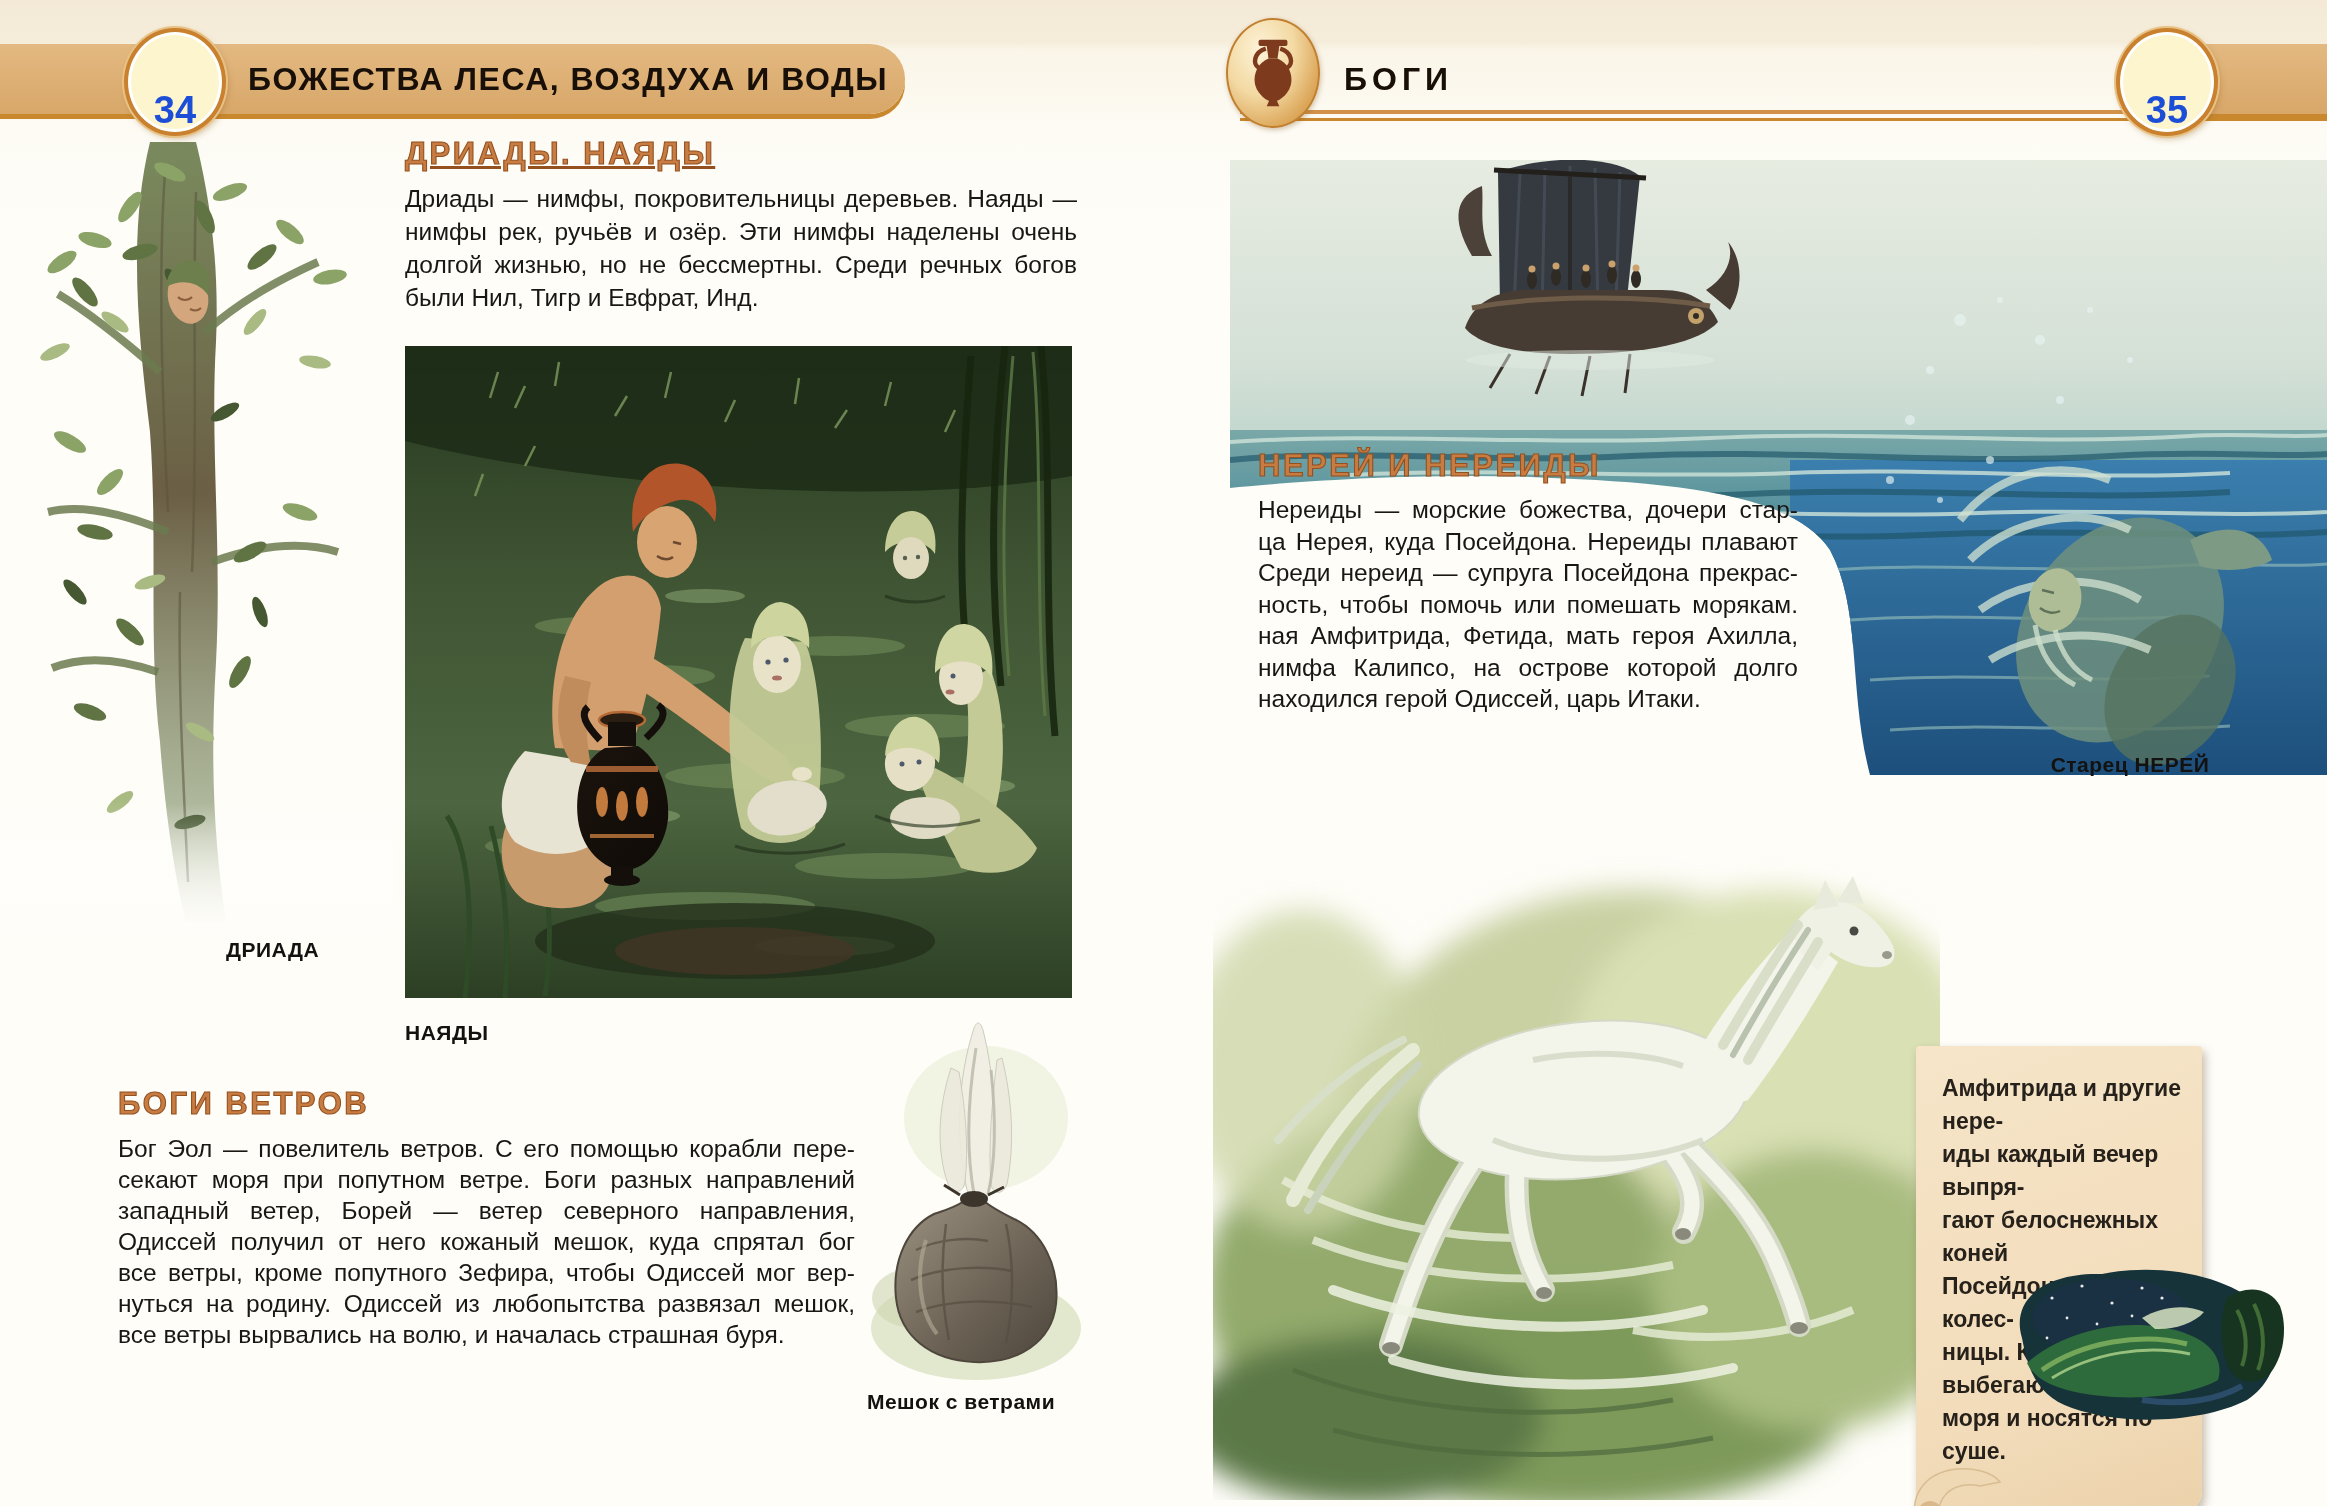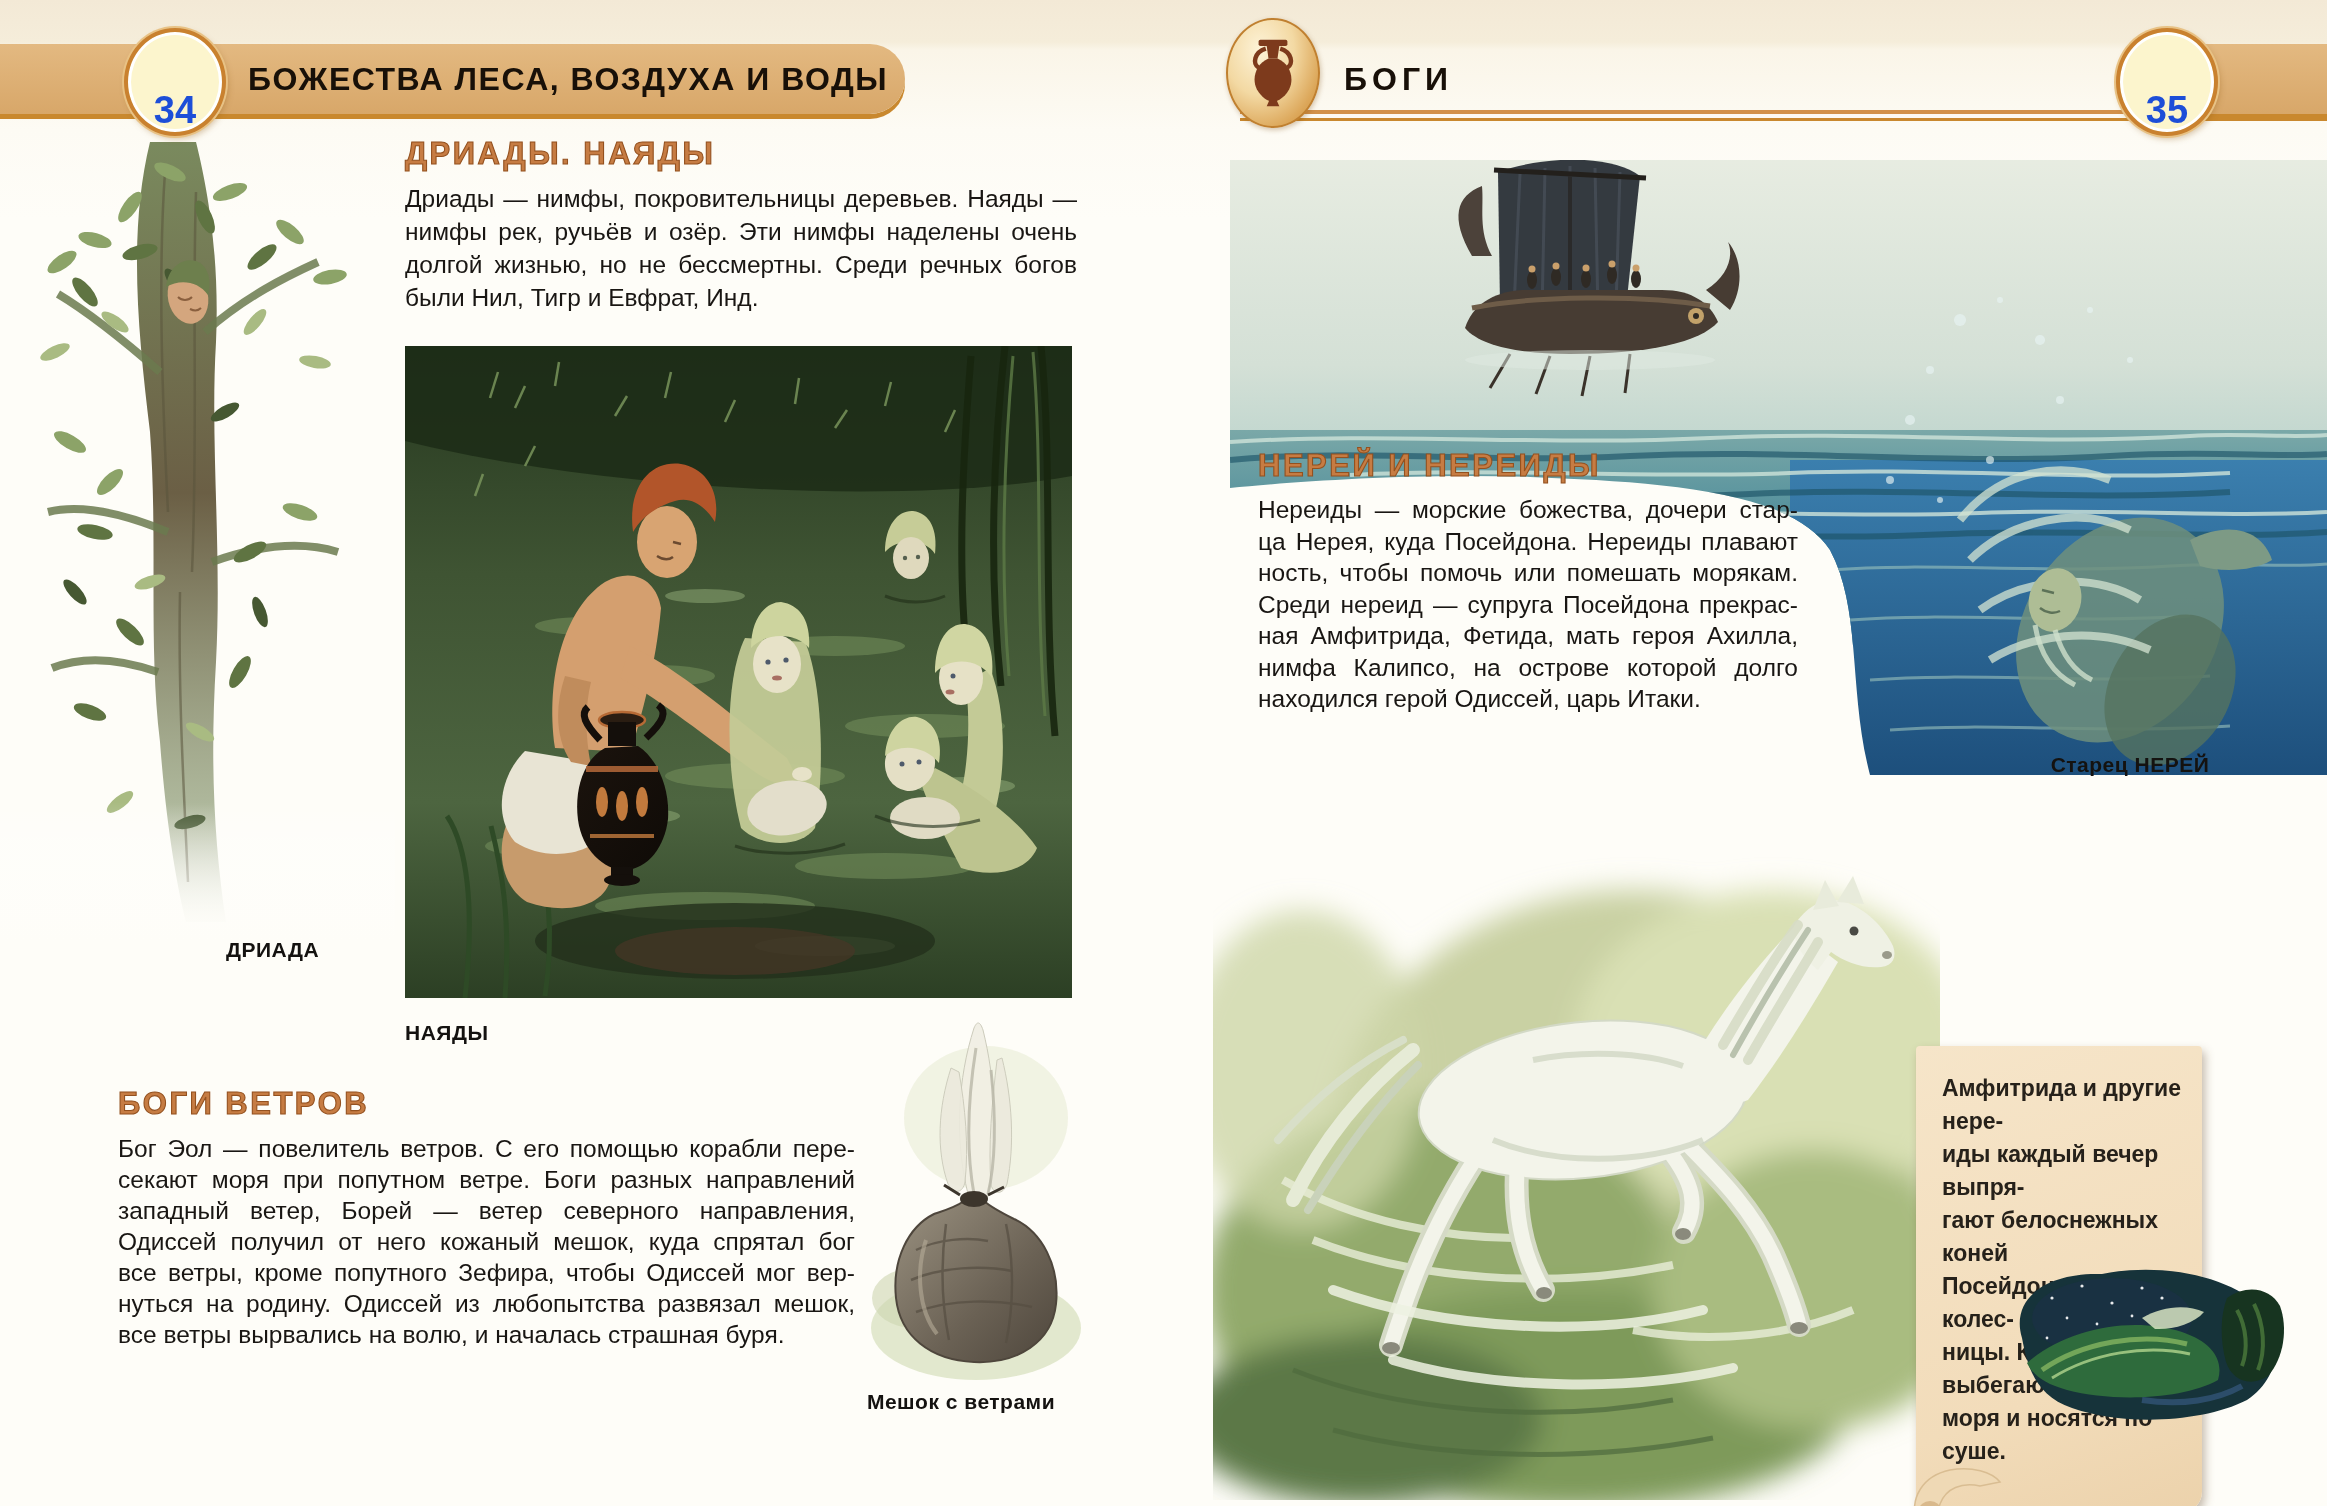--- a/index.html
+++ b/index.html
@@ -138,21 +138,21 @@
       <g transform="translate(188,185)">
         <ellipse cx="0" cy="0" rx="20" ry="27" fill="#d4a67e" transform="rotate(-12)"></ellipse>
         <path d="M-22,-10 C-20,-30 -5,-40 8,-36 C20,-32 24,-16 20,-2 C10,-16 -8,-18 -22,-10 Z" fill="#6d7f4d"></path>
         <path d="M-10,0 C-6,4 0,4 4,0 M2,12 C6,14 10,14 13,11" stroke="#8a5f3e" stroke-width="2" fill="none"></path>
       </g>
       <rect x="0" y="690" width="395" height="140" fill="url(#fadew)"></rect>
     </svg>
   </div>
   <div class="cap" style="left:180px;top:938px;width:185px;text-align:center;">ДРИАДА</div>
 
-  <div class="sec-h" style="left:405px;top:136px;">ДРИАДЫ. НАЯДЫ</div>
+  <div class="sec-h" style="left:405px;top:136px;text-decoration:underline;">ДРИАДЫ. НАЯДЫ</div>
   <div class="para" style="left:405px;top:182px;width:672px;--lh:33px;">
       <div class="tline">Дриады — нимфы, покровительницы деревьев. Наяды —</div>
       <div class="tline">нимфы рек, ручьёв и озёр. Эти нимфы наделены очень</div>
       <div class="tline">долгой жизнью, но не бессмертны. Среди речных богов</div>
       <div class="tline">были Нил, Тигр и Евфрат, Инд.</div>
     </div>
 
   <div class="abs" style="left:405px;top:346px;">
     <svg width="667" height="652" viewBox="0 0 667 652">
       <defs>
@@ -438,22 +438,22 @@
         </g>
       </g>
     </svg>
   </div>
   <div class="cap" style="left:2000px;top:753px;width:260px;text-align:center;">Старец НЕРЕЙ</div>
 
   <div class="sec-h" style="left:1258px;top:448px;">НЕРЕЙ И НЕРЕИДЫ</div>
   <div class="para" style="left:1258px;top:494px;width:540px;--lh:31.5px;">
       <div class="tline">Нереиды — морские божества, дочери стар-</div>
       <div class="tline">ца Нерея, куда Посейдона. Нереиды плавают</div>
+      <div class="tline">Среди нереид — супруга Посейдона прекрас-</div>
       <div class="tline">ность, чтобы помочь или помешать морякам.</div>
-      <div class="tline">Среди нереид — супруга Посейдона прекрас-</div>
       <div class="tline">ная Амфитрида, Фетида, мать героя Ахилла,</div>
       <div class="tline">нимфа Калипсо, на острове которой долго</div>
       <div class="tline">находился герой Одиссей, царь Итаки.</div>
     </div>
 
   <div class="abs" style="left:1213px;top:770px;">
     <svg width="727" height="730" viewBox="0 0 727 730">
       <defs>
         <filter id="soft" x="-30%" y="-30%" width="160%" height="160%">
             <feGaussianBlur stdDeviation="14"></feGaussianBlur>

